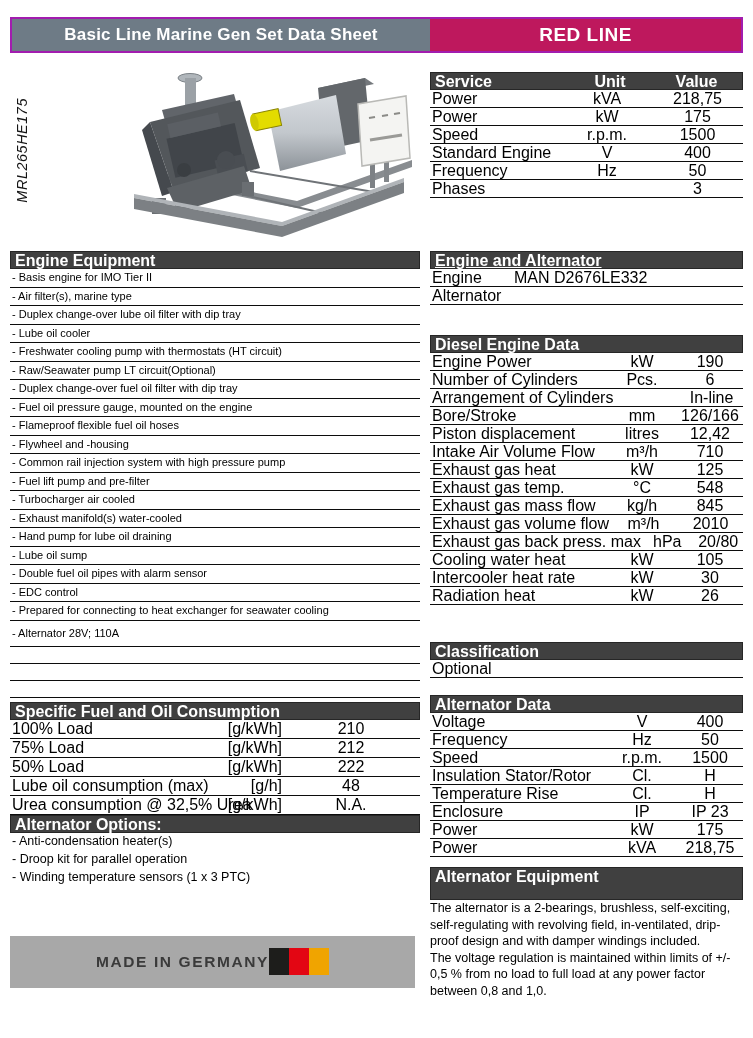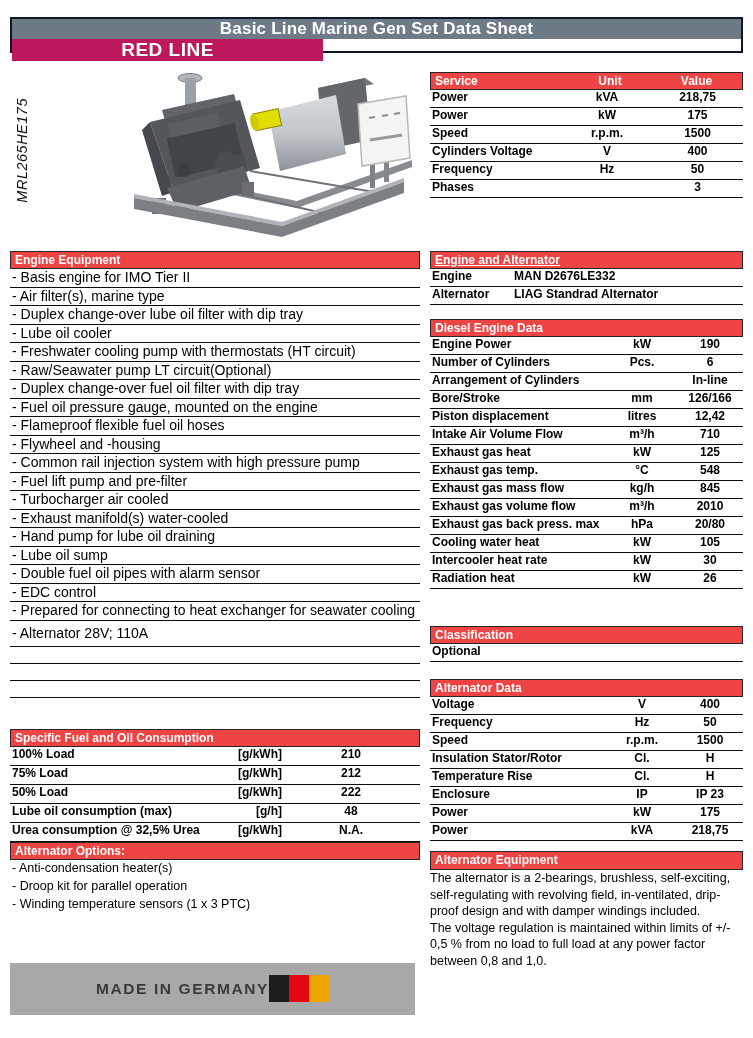--- a/index.html
+++ b/index.html
@@ -1,59 +1,59 @@
 <!DOCTYPE html>
 <html><head>
 <meta charset="utf-8">
 <style>
   html,body { margin:0; padding:0; background:#ffffff; }
   body { font-family:"Liberation Sans", sans-serif; color:#000; }
   .page { position:relative; width:753px; height:1038px; background:#fff; overflow:hidden; }
 
   
   .titlebar { position:absolute; left:10px; top:17px; width:733px; height:36px;
-              display:flex; border:2px solid #0f172a; box-sizing:border-box;flex-direction:column; }
+              display:flex; border:2px solid #a21caf; box-sizing:border-box; }
   .title-left { flex:1; background:#6e7b86; color:#fff; font-weight:bold; font-size:17px;
                 display:flex; align-items:center; justify-content:center; letter-spacing:0.2px; }
   .title-right { width:311px; background:#be185d; color:#fff; font-weight:bold; font-size:19px;
                  display:flex; align-items:center; justify-content:center; letter-spacing:0.5px; }
 
   .col-left  { position:absolute; left:10px;  top:53px; width:410px; }
   .col-right { position:absolute; left:430px; top:53px; width:313px; }
 
   
-  .sec-header { background:#ef4444; border:1.5px solid #262626; color:#fff; font-weight:bold;
-                font-size:12px; height:18px; line-height:15px; padding:1px 4px;
+  .sec-header { background:#404040; border:1.5px solid #262626; color:#fff; font-weight:bold;
+                font-size:16px; height:18px; line-height:15px; padding:1px 4px;
                 box-sizing:border-box; display:flex; }
   .sec-header .h-title { flex:1; }
 
   
   .trow { display:flex; border-bottom:1.5px solid #0c0c0c;
-          font-size:12px; height:18px; box-sizing:border-box;font-weight:bold; }
+          font-size:16px; height:18px; box-sizing:border-box; }
   .c-lbl { padding-left:2px; white-space:nowrap; }
   .c-unit { text-align:center; }
   .c-val { text-align:center; }
 
   
   .svc .c-lbl, .svc-h .h-lbl { width:130px; }
   .svc .c-unit, .svc-h .h-unit { width:90px; text-align:center; }
   .svc .c-val, .svc-h .h-val { flex:1; text-align:center; }
   .svc-h .h-lbl { padding-left:0; }
 
   
   .dat .c-lbl { flex:1; }
   .dat .c-unit { width:70px; }
   .dat .c-val { width:66px; }
 
   
   .ea .c-lbl { width:82px; }
   .ea .c-val { flex:1; text-align:left; }
 
   
-  .eq-row { height:18.5px; border-bottom:1.4px solid #0c0c0c; font-size:14px;
+  .eq-row { height:18.5px; border-bottom:1.4px solid #0c0c0c; font-size:11px;
             line-height:17px; padding-left:2px; box-sizing:border-box;
             white-space:nowrap; overflow:hidden; }
   .eq-alt { height:26px; display:flex; align-items:center; }
   .eq-empty { height:17px; }
 
   
   .fuel .trow { height:19px; }
   .fuel .c-lbl { width:190px; }
   .fuel .c-unit { width:80px; text-align:right; }
   .fuel .c-val { flex:1; text-align:center; }
@@ -74,28 +74,28 @@
 
   
   .made-badge { margin-top:49px; width:405px; height:52px; background:#a8a8a8;
                 display:flex; align-items:center; justify-content:center; gap:0; }
   .made-text { font-weight:bold; font-size:15.5px; letter-spacing:1.6px; color:#3a3a3a; }
   .flag { display:flex; }
   .flag .f1 { width:20px; height:27px; background:#1d1d1b; }
   .flag .f2 { width:20px; height:27px; background:#e30613; }
   .flag .f3 { width:20px; height:27px; background:#f0a400; }
 
-  .mt-fuel { margin-top:31px; }
+  .mt-fuel { margin-top:4px; }
   .mt-svc  { margin-top:19px; }
   .mt-ea   { margin-top:53px;text-decoration:underline; }
-  .mt-ded  { margin-top:14px; }
+  .mt-ded  { margin-top:30px; }
   .mt-cls  { margin-top:37px; }
   .mt-ad   { margin-top:17px; }
   .mt-ae   { margin-top:10px; }
-  .sec-header.ae-h { height:19px; }
+  .sec-header.ae-h { height:33px; }
 </style>
 </head>
 <body>
 
 <div class="page">
 
   <div class="titlebar">
     <div class="title-left">Basic Line Marine Gen Set Data Sheet</div>
     <div class="title-right">RED LINE</div>
   </div>
@@ -296,21 +296,21 @@
           <span class="c-val">175</span>
         </div>
 
         <div class="trow">
           <span class="c-lbl">Speed</span>
           <span class="c-unit">r.p.m.</span>
           <span class="c-val">1500</span>
         </div>
 
         <div class="trow">
-          <span class="c-lbl">Cylinders Voltage</span>
+          <span class="c-lbl">Standard Engine</span>
           <span class="c-unit">V</span>
           <span class="c-val">400</span>
         </div>
 
         <div class="trow">
           <span class="c-lbl">Frequency</span>
           <span class="c-unit">Hz</span>
           <span class="c-val">50</span>
         </div>
 
@@ -326,21 +326,20 @@
     </div>
     <div class="ea">
 
         <div class="trow">
           <span class="c-lbl">Engine</span>
           <span class="c-val">MAN D2676LE332</span>
         </div>
 
         <div class="trow">
           <span class="c-lbl">Alternator</span>
-          <span class="c-val">LIAG Standrad Alternator</span>
         </div>
       </div>
 
     <div class="sec-header mt-ded">
       <span class="h-title">Diesel Engine Data</span>
     </div>
     <div class="dat">
 
         <div class="trow">
           <span class="c-lbl">Engine Power</span>

